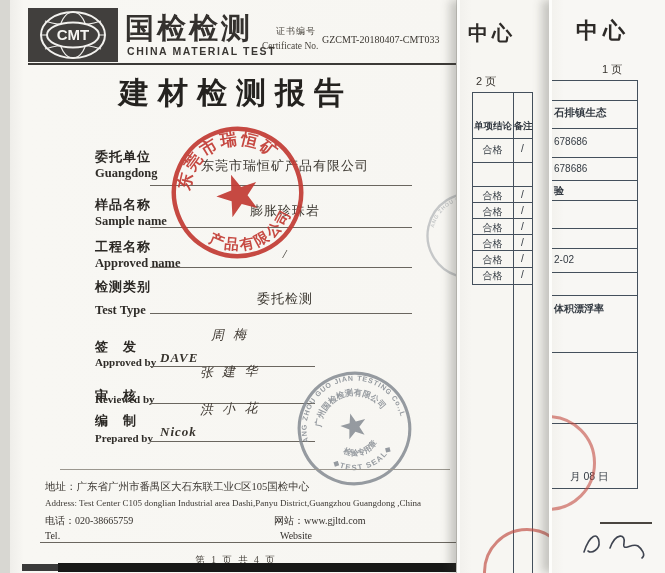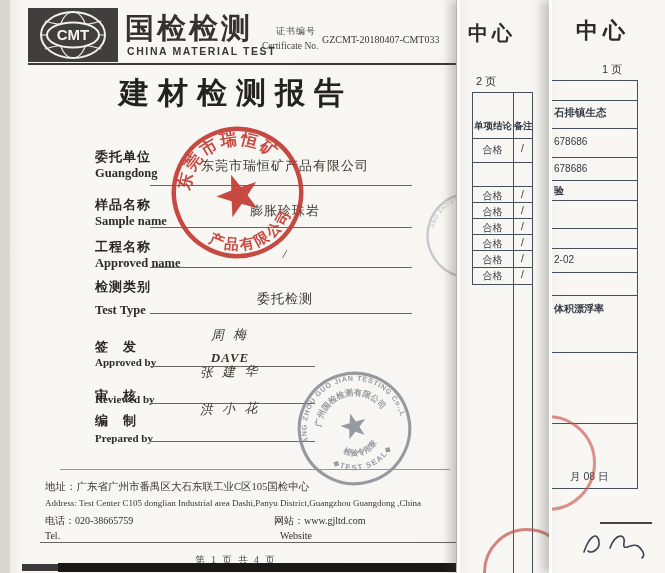--- a/index.html
+++ b/index.html
@@ -18,21 +18,21 @@
     background:linear-gradient(90deg,#f2f1ed 0,#f7f6f2 12px);}
   .page3{left:549px;width:116px;overflow:hidden;border-left:3px solid #fdfdfb;
     box-shadow:-7px 0 9px rgba(70,68,60,.28);
     background:linear-gradient(90deg,#f3f2ee 0,#f8f7f4 12px);}
   .cn{font-family:"Liberation Sans",sans-serif;}
   .label-cn{font-family:"Liberation Sans",sans-serif;font-weight:bold;font-size:13px;color:#2b2824;letter-spacing:1px;}
   .label-en{font-size:12.5px;font-weight:bold;color:#2f2c28;}
   .value{font-size:13px;color:#3a362f;letter-spacing:1px;text-align:center;}
   .uline{height:1px;background:#6a665f;}
   .autograph{font-style:italic;color:#403a33;font-size:13px;letter-spacing:3px;transform:rotate(-2deg);}
-  .name{font-style:italic;font-weight:bold;font-size:13px;letter-spacing:1px;text-align:center;color:#37332d;}
+  .name{font-style:italic;font-weight:bold;font-size:13px;letter-spacing:1px;text-align:left;color:#37332d;}
   .tline{background:#44505c;}
   .cell{font-family:"Liberation Sans",sans-serif;font-size:10px;color:#333a42;text-align:center;}
   svg text{font-family:"Liberation Sans",sans-serif;}
 </style>
 </head>
 <body>
 
 <div class="page page1">
 
   <svg class="abs" style="left:18px;top:8px;" width="90" height="54" viewBox="0 0 90 54">
@@ -82,20 +82,21 @@
   <div class="abs label-en" style="left:85px;top:356px;font-size:11px;">Approved by</div>
   <div class="abs uline" style="left:140px;top:366px;width:165px;"></div>
 
   <div class="abs autograph" style="left:150px;top:363px;width:140px;text-align:center;">张 建 华</div>
   <div class="abs label-cn" style="left:85px;top:375px;margin-top:12px;">审　核</div>
   <div class="abs label-en" style="left:85px;top:393px;font-size:11px;">Reviewed by</div>
   <div class="abs uline" style="left:140px;top:403px;width:165px;"></div>
 
   <div class="abs autograph" style="left:150px;top:400px;width:140px;text-align:center;">洪 小 花</div>
   <div class="abs label-cn" style="left:85px;top:412px;">编　制</div>
+  <div class="abs name" style="left:150px;top:424px;width:140px;">Nicok</div>
   <div class="abs label-en" style="left:85px;top:432px;font-size:11px;">Prepared by</div>
   <div class="abs uline" style="left:140px;top:441px;width:165px;"></div>
 
   <svg class="abs" style="left:155px;top:120px;transform:rotate(-20deg);opacity:.92;" width="145" height="145" viewBox="0 0 130 130">
     <defs>
       <path id="ct" d="M 22,65 A 43,43 0 0 1 108,65"></path>
       <path id="cb" d="M 14,65 A 51,51 0 0 0 116,65"></path>
     </defs>
     <circle cx="65" cy="65" r="57" fill="none" stroke="#c23b34" stroke-width="4"></circle>
     <text font-size="15" font-weight="bold" fill="#c23b34" letter-spacing="2">

